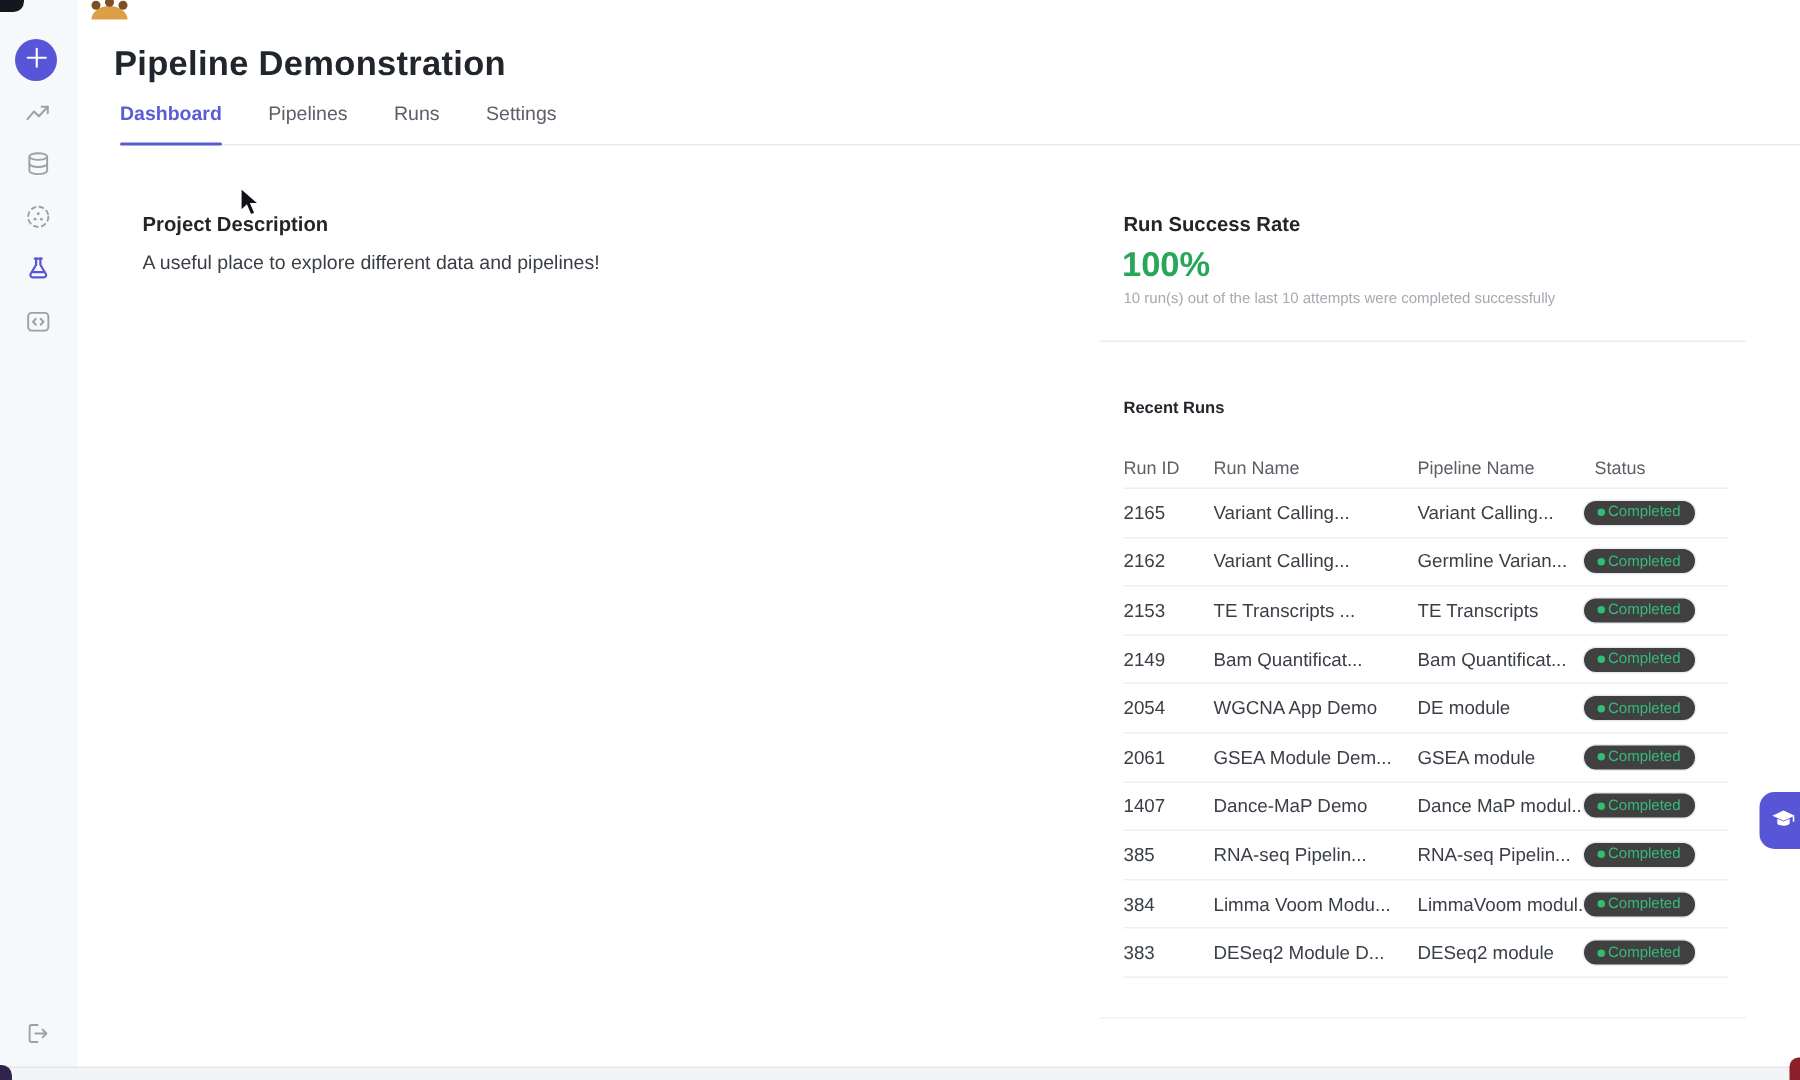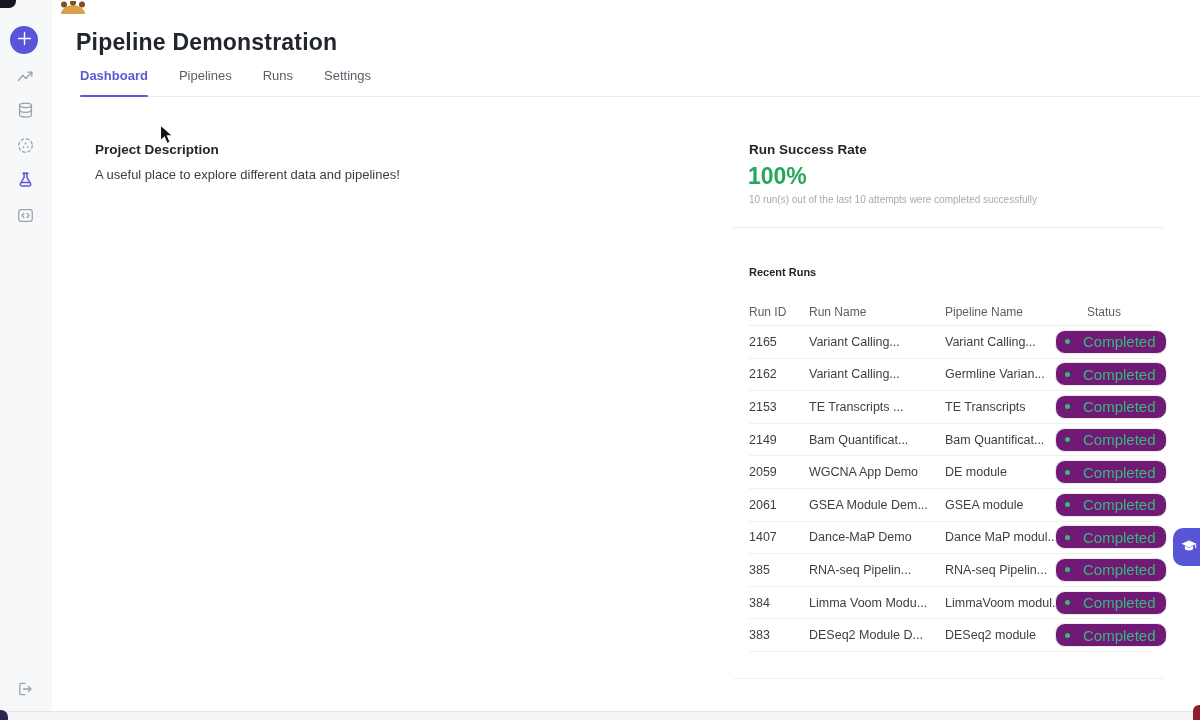--- a/index.html
+++ b/index.html
@@ -84,26 +84,26 @@
   }
   .trow {
     display:flex; align-items:center; height:32.6px;
     border-bottom:1px solid #eff0f3;
     font-size:12.5px; color:#3a3f46; cursor:pointer;
   }
   .c-id   { width:60px;  flex:none; }
   .c-name { width:136px; flex:none; white-space:nowrap; overflow:hidden; }
   .c-pipe { width:110px; flex:none; white-space:nowrap; overflow:hidden; }
   .c-status { flex:1; }
-  .thead .c-status { padding-left:8px;margin-left:24px; }
+  .thead .c-status { padding-left:8px; }
   .badge {
-    display:inline-flex; align-items:center; gap:13px;
-    border:1px solid #e9ebee; border-radius:10px; background:#701a75;
+    display:inline-flex; align-items:center; gap:2px;
+    border:1px solid #e9ebee; border-radius:10px; background:#404040;
     padding:2.5px 10px 2.5px 9px;
-    font-size:15px; color:#36b97c;
+    font-size:10px; color:#36b97c;
   }
   .dot { width:5px; height:5px; border-radius:50%; background:#2fbf71; flex:none; }
 
   
   .float-btn {
     position:absolute; left:1173px; top:528px; width:38px; height:38px;
     background:#5856d6; border:none; border-radius:10px; cursor:pointer;
     display:flex; align-items:center; justify-content:flex-start;
     padding-left:7px;
   }
@@ -269,21 +269,21 @@
     <span class="c-pipe">Bam Quantificat...</span>
     <span class="c-status">
       <span class="badge">
         <span class="dot"></span>
         <span>Completed</span>
       </span>
     </span>
   </div>
 
   <div class="trow">
-    <span class="c-id">2059</span>
+    <span class="c-id">2054</span>
     <span class="c-name">WGCNA App Demo</span>
     <span class="c-pipe">DE module</span>
     <span class="c-status">
       <span class="badge">
         <span class="dot"></span>
         <span>Completed</span>
       </span>
     </span>
   </div>
 

